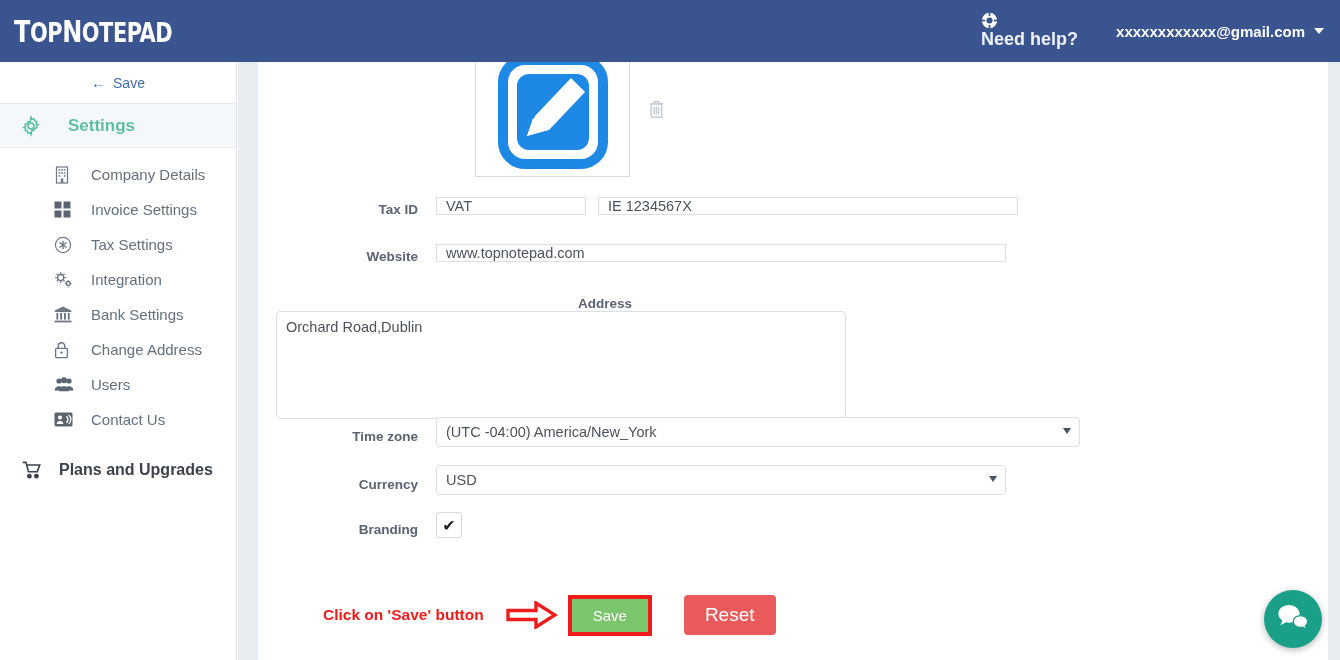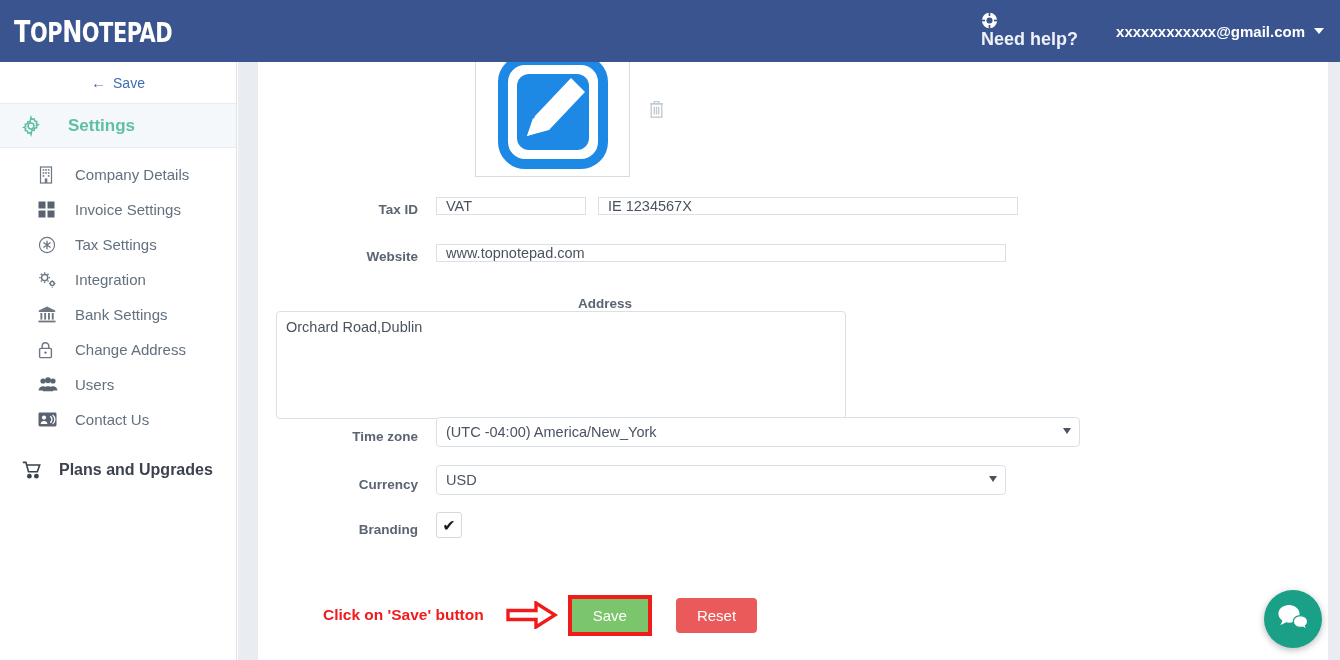--- a/index.html
+++ b/index.html
@@ -85,21 +85,21 @@
     border-bottom: 1px solid #e8ebef;
     display: flex; align-items: center;
     cursor: pointer;
   }
   .settings-head .gico { margin-left: 20px; display: inline-flex; }
   .settings-head .stitle {
     margin-left: 26px;
     color: #5ebfa4;
     font-size: 17px; font-weight: bold;
   }
-  .nav { padding-top: 9px; }
+  .nav { padding-top: 9px; padding-left: 16px; }
   .nav-item {
     height: 35px;
     display: flex; align-items: center;
     cursor: pointer;
   }
   .nav-item .ico {
     width: 26px; margin-left: 38px;
     display: inline-flex; align-items: center; justify-content: flex-start;
     color: #6d7683;
   }
@@ -239,26 +239,26 @@
     display: block;
     background: #7bc56c;
     border: none;
     color: #ffffff;
     font-family: "Liberation Sans", sans-serif;
     font-size: 15px;
     padding: 8px 21px;
     cursor: pointer;
   }
   .btn-reset {
-    margin-left: 24px;
+    margin-left: 32px;
     background: #ea5a5a;
     border: none; border-radius: 4px;
     color: #ffffff;
     font-family: "Liberation Sans", sans-serif;
-    font-size: 15px;
+    font-size: 19px;
     padding: 9px 21px;
     cursor: pointer;
   }
 
   
   .chat {
     position: absolute; right: 18px; bottom: 12px;
     width: 58px; height: 58px; border-radius: 50%;
     background: #1ba088;
     display: flex; align-items: center; justify-content: center;

